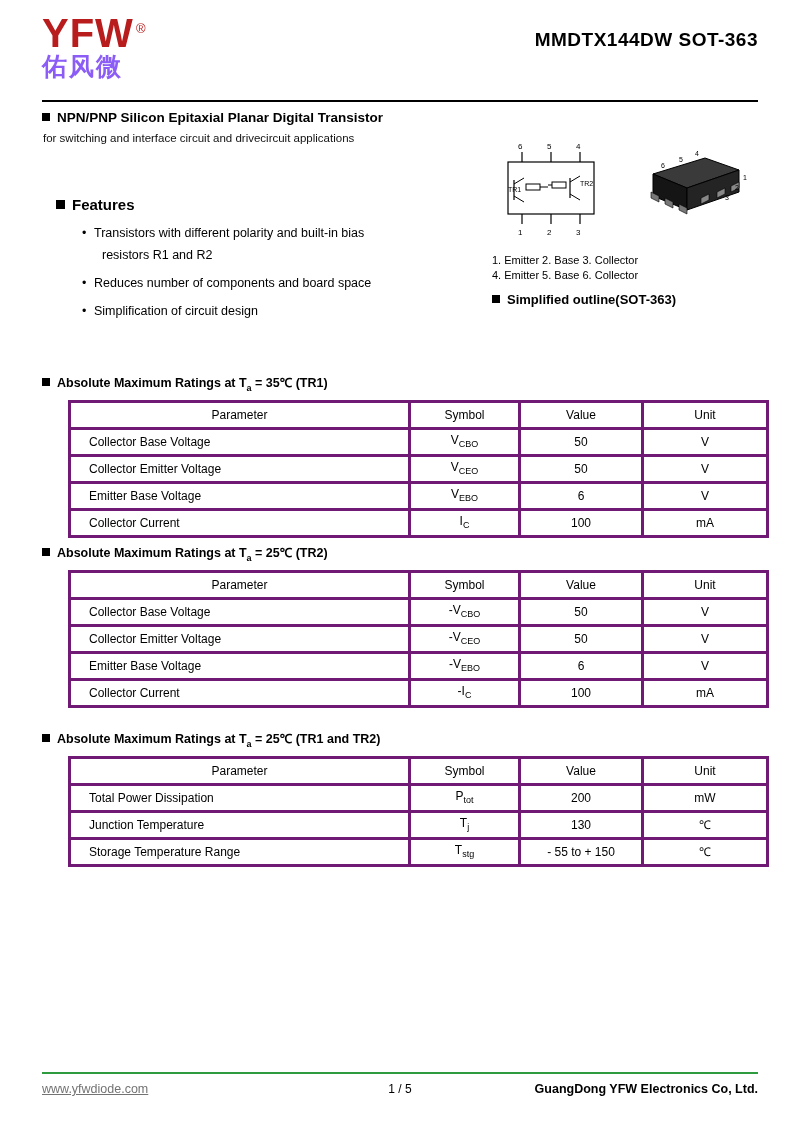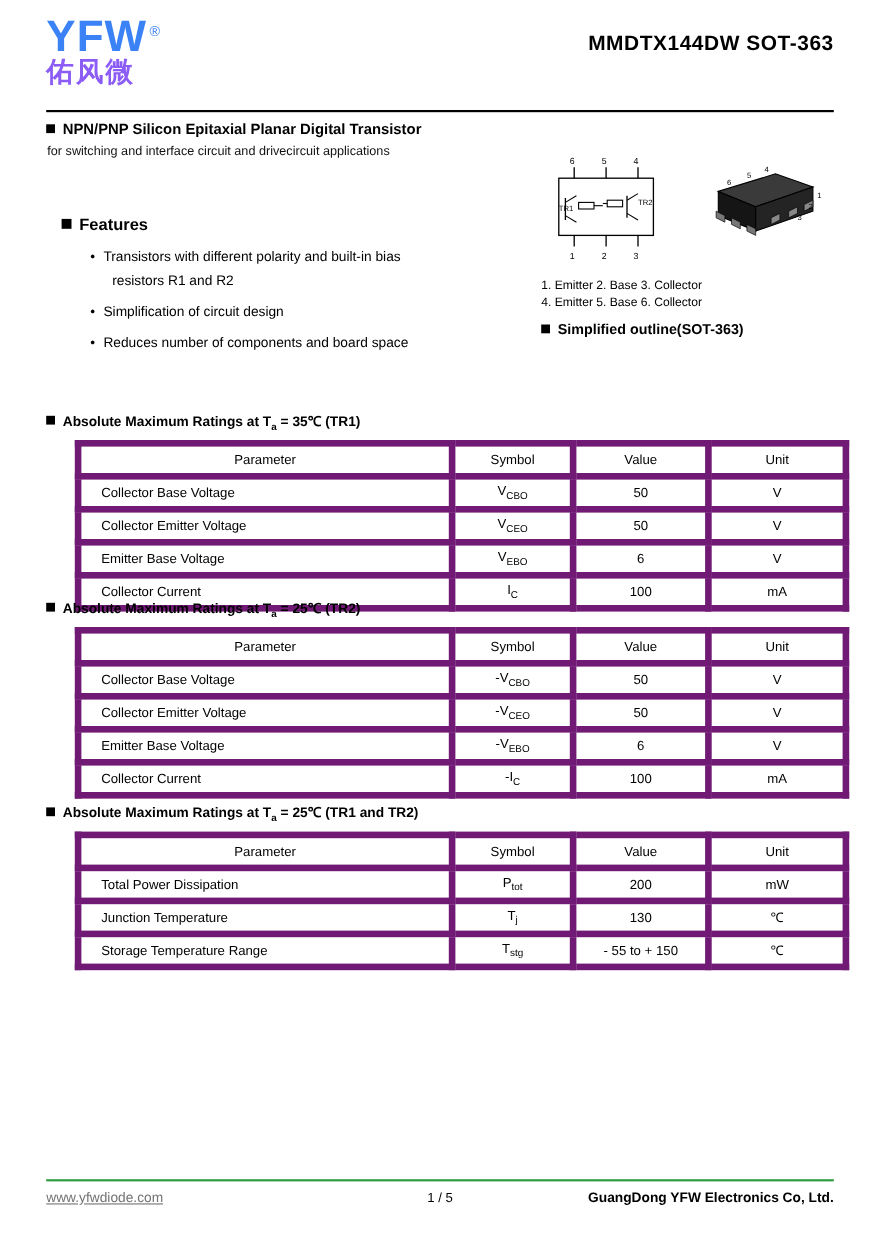--- a/index.html
+++ b/index.html
@@ -33,21 +33,21 @@
     position: absolute;
     left: 42px;
     top: 12px;
     width: 230px;
   }
   .logo-y {
     font-family: "Liberation Sans", sans-serif;
     font-weight: bold;
     font-size: 40px;
     letter-spacing: 1px;
-    color: #3b82f6;
+    color: #b91c1c;
     line-height: 42px;
     display: inline-block;
     position: relative;
   }
   .logo-reg {
     font-size: 13px;
     vertical-align: top;
     position: relative;
     top: -4px;
     left: 2px;
@@ -178,21 +178,21 @@
     margin-bottom: 7px;
   }
   .tbl-heading .sq { width: 8px; height: 8px; }
   table.ratings {
     border-collapse: collapse;
     width: 698px;
     margin-left: 26px;
     table-layout: fixed;
   }
   table.ratings td {
-    border: 6px solid #701a75;
+    border: 3px solid #701a75;
     height: 24px;
     font-size: 12px;
     padding: 0 0 0 0;
   }
   table.ratings td.param {
     padding-left: 18px;
     text-align: left;
   }
   table.ratings td.c {
     text-align: center;
@@ -273,24 +273,24 @@
   <div class="features">
     <div class="features-title">
       <span class="sq"></span><span>Features</span>
     </div>
     <ul class="feature-list">
       <li>
         <span>Transistors with different polarity and built-in bias</span>
         <span class="cont">resistors R1 and R2</span>
       </li>
       <li>
-        <span>Simplification of circuit design</span>
+        <span>Reduces number of components and board space</span>
       </li>
       <li>
-        <span>Reduces number of components and board space</span>
+        <span>Simplification of circuit design</span>
       </li>
     </ul>
   </div>
 
   <div class="pkg-area">
     <div class="pkg-row">
 
       <svg width="130" height="100" viewBox="0 0 130 100" style="position:absolute;left:20px;top:0;">
         <rect x="18" y="22" width="86" height="52" fill="none" stroke="#000" stroke-width="1.2"></rect>
 

